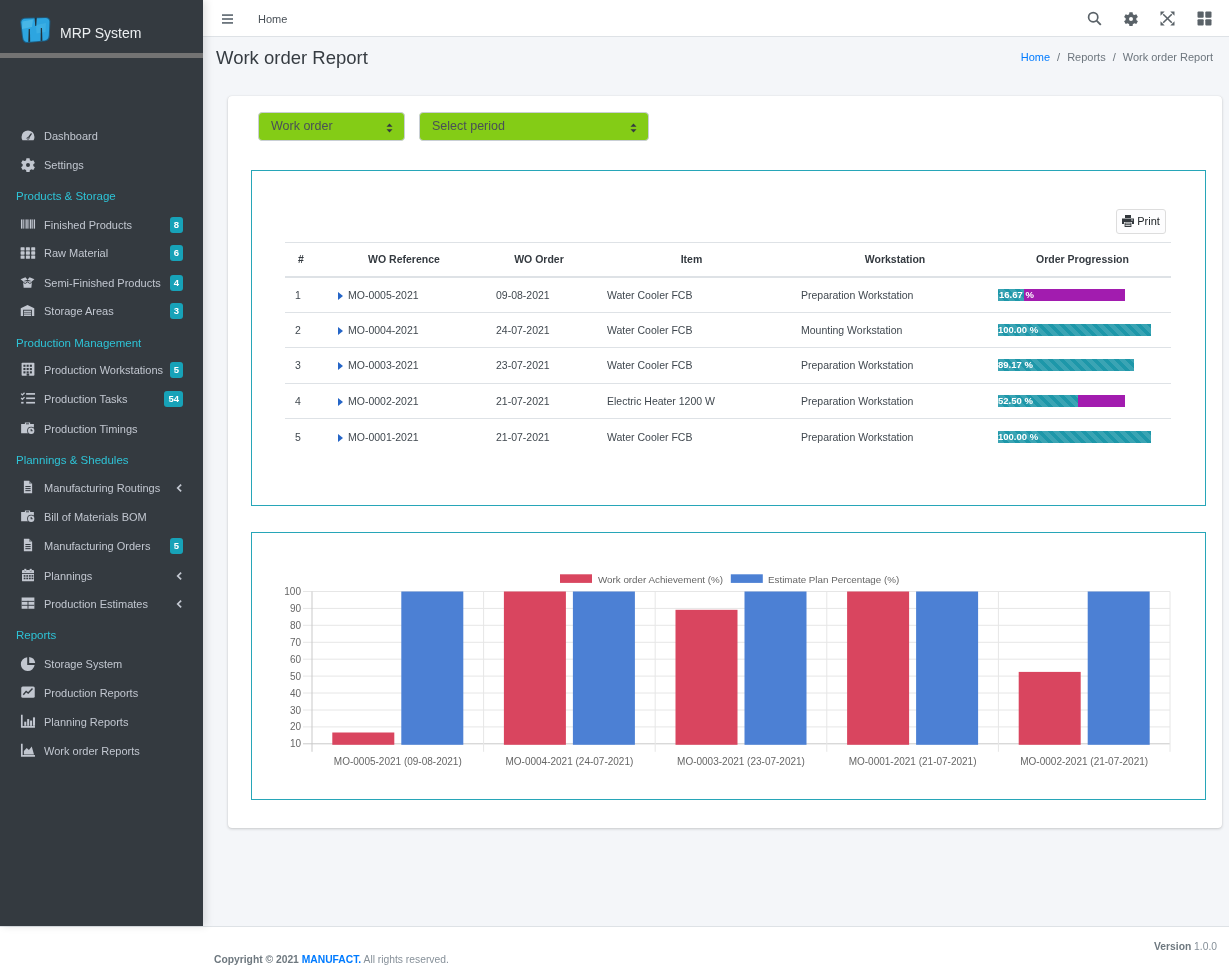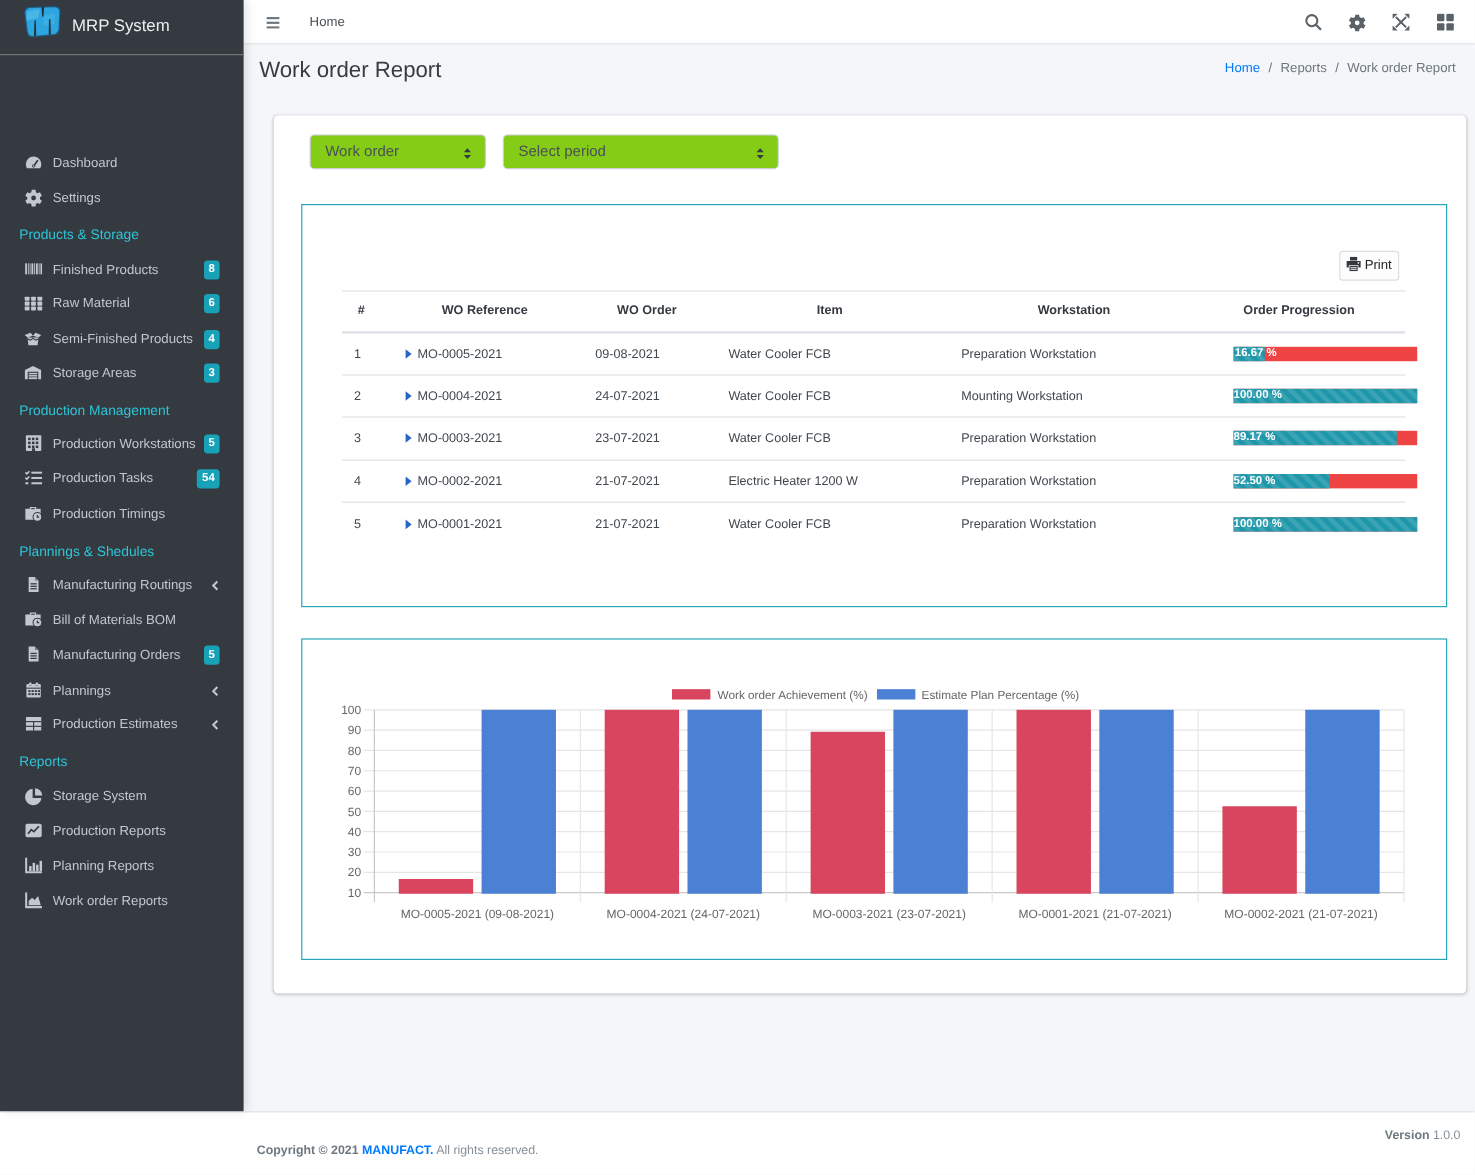--- a/index.html
+++ b/index.html
@@ -2,21 +2,21 @@
 <html><head>
 <meta charset="utf-8">
 <style>
 *{margin:0;padding:0;box-sizing:border-box;}
 html,body{width:1229px;height:979px;overflow:hidden;}
 body{font-family:"Liberation Sans",sans-serif;background:#f4f6f9;position:relative;}
 #app{position:absolute;left:0;top:0;width:1229px;height:979px;}
 
 
 #sidebar{position:absolute;left:0;top:0;width:203px;height:926px;background:#343a40;box-shadow:3px 0 8px rgba(0,0,0,.12);z-index:5;}
-#brand{position:absolute;left:0;top:0;width:203px;height:46px;border-bottom:1px solid #737373;}
+#brand{position:absolute;left:0;top:12px;width:203px;height:46px;border-bottom:5px solid #737373;}
 #brandtxt{position:absolute;left:60px;top:13px;font-size:14px;font-weight:400;color:#eceff1;line-height:16px;}
 #logo{position:absolute;left:19px;top:4px;}
 #userpanel{position:absolute;left:0;top:46px;width:203px;height:57px;}
 #updiv{position:absolute;left:8px;top:56px;width:187px;height:1px;background:#4f5962;}
 #username{position:absolute;left:44px;top:14px;font-size:10.5px;color:#c9ced4;font-weight:600;}
 #usericon{position:absolute;left:21px;top:14px;}
 #userchev{position:absolute;left:160px;top:16px;}
 .ni{position:absolute;left:0;width:203px;height:29px;color:#c2c7d0;font-size:11px;}
 .ni .ic{position:absolute;left:19px;top:50%;margin-top:-8px;width:17px;height:16px;text-align:center;}
 .ni .lb{position:absolute;left:44px;top:50%;margin-top:-8px;line-height:16px;white-space:nowrap;}
@@ -43,21 +43,21 @@
 #sel2{left:191px;top:16px;width:230px;}
 .selarr{position:absolute;right:11px;top:10px;}
 
 
 #box1{position:absolute;left:23px;top:74px;width:955px;height:336px;border:1px solid #27a6b8;background:#fff;}
 #printbtn{position:absolute;right:39px;top:38px;width:50px;height:25px;border:1px solid #ddd;border-radius:3px;background:#fdfdfe;font-size:11px;color:#212529;text-align:center;line-height:23px;}
 #wotable{position:absolute;left:33px;top:71px;width:886px;border-collapse:collapse;table-layout:fixed;font-size:10.5px;color:#40484f;}
 #wotable th{border-top:1px solid #dee2e6;border-bottom:2px solid #dee2e6;font-weight:bold;text-align:center;height:34px;padding:0;color:#343a40;}
 #wotable td{border-top:1px solid #dee2e6;padding:0;height:35.5px;vertical-align:middle;}
 .caret{display:inline-block;width:0;height:0;border-left:5px solid #2565c7;border-top:4px solid transparent;border-bottom:4px solid transparent;margin-right:5px;vertical-align:-1px;}
-.prog{position:relative;width:153px;height:12px;background:#ef4444;margin-left:34px;overflow:visible;}
+.prog{position:relative;width:127px;height:12px;background:#a21caf;margin-left:4px;overflow:visible;}
 .pfill{position:absolute;left:0;top:0;height:12px;background-color:#1d97a9;background-image:linear-gradient(45deg,rgba(255,255,255,.13) 25%,transparent 25%,transparent 50%,rgba(255,255,255,.13) 50%,rgba(255,255,255,.13) 75%,transparent 75%,transparent);background-size:11px 11px;}
 .plabel{position:absolute;top:0;width:100%;font-size:9.5px;font-weight:bold;color:#fff;line-height:12px;white-space:nowrap;}
 
 
 #box2{position:absolute;left:23px;top:436px;width:955px;height:268px;border:1px solid #27a6b8;background:#fff;}
 
 
 #footer{position:absolute;left:0;top:926px;width:1229px;height:53px;background:#fff;border-top:1px solid #dee2e6;font-size:10.3px;color:#869099;}
 #footer .left{position:absolute;left:214px;top:27px;}
 #footer .right{position:absolute;right:12px;top:14px;}

